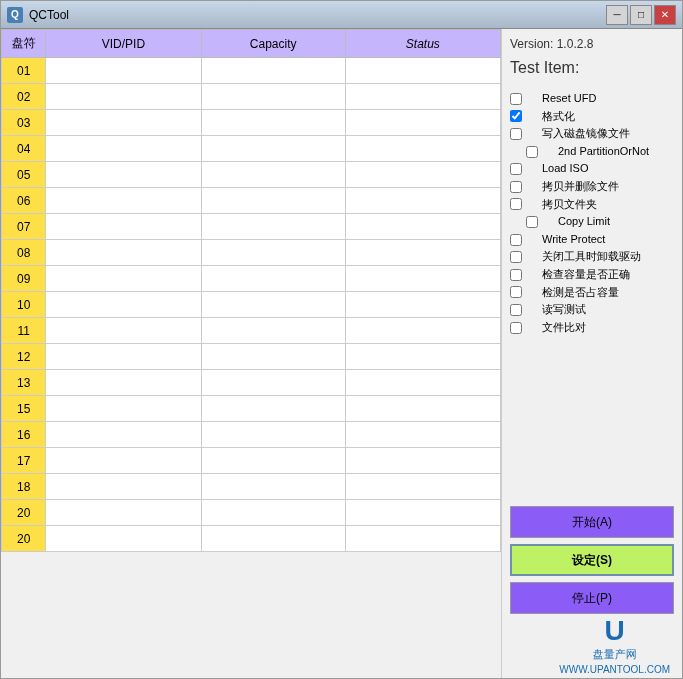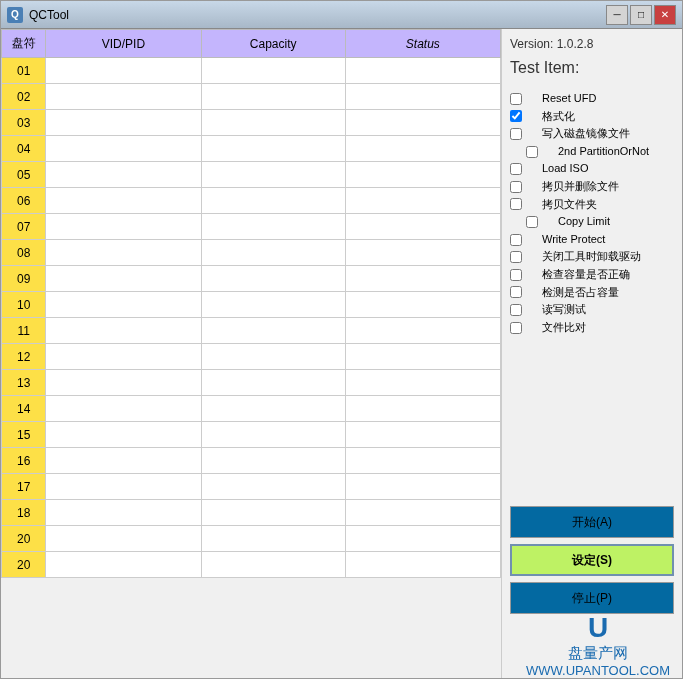--- a/index.html
+++ b/index.html
@@ -153,21 +153,21 @@
     }
     .buttons-area {
       margin-top: auto;
       display: flex;
       flex-direction: column;
       gap: 6px;
     }
     .action-btn {
       width: 100%;
       height: 32px;
-      background: #0369a1;
+      background: #8b5cf6;
       border: 1px solid #999;
       cursor: pointer;
       font-size: 12px;
       font-family: "SimSun", "宋体", Arial, sans-serif;
     }
     .action-btn.primary {
       background: #bef264;
       border: 2px solid #7090b0;
       font-weight: bold;
     }
@@ -181,26 +181,26 @@
     }
     .watermark-content {
       text-align: center;
     }
     .watermark-u {
       font-size: 28px;
       font-weight: bold;
       color: #1a6bb0;
     }
     .watermark-text {
-      font-size: 15px;
+      font-size: 11px;
       color: #1a6bb0;
       display: block;
     }
     .watermark-url {
-      font-size: 13px;
+      font-size: 10px;
       color: #1a6bb0;
     }
   </style>
 </head>
 <body>
 
 <div class="window">
   <div class="titlebar">
     <div class="titlebar-left">
       <div class="titlebar-icon">Q</div>
@@ -298,26 +298,20 @@
       <td></td>
       <td></td>
     </tr>
               <tr>
       <td class="row-num">13</td>
       <td></td>
       <td></td>
       <td></td>
     </tr>
               <tr>
-      <td class="row-num">14</td>
-      <td></td>
-      <td></td>
-      <td></td>
-    </tr>
-              <tr>
       <td class="row-num">15</td>
       <td></td>
       <td></td>
       <td></td>
     </tr>
               <tr>
       <td class="row-num">16</td>
       <td></td>
       <td></td>
       <td></td>

